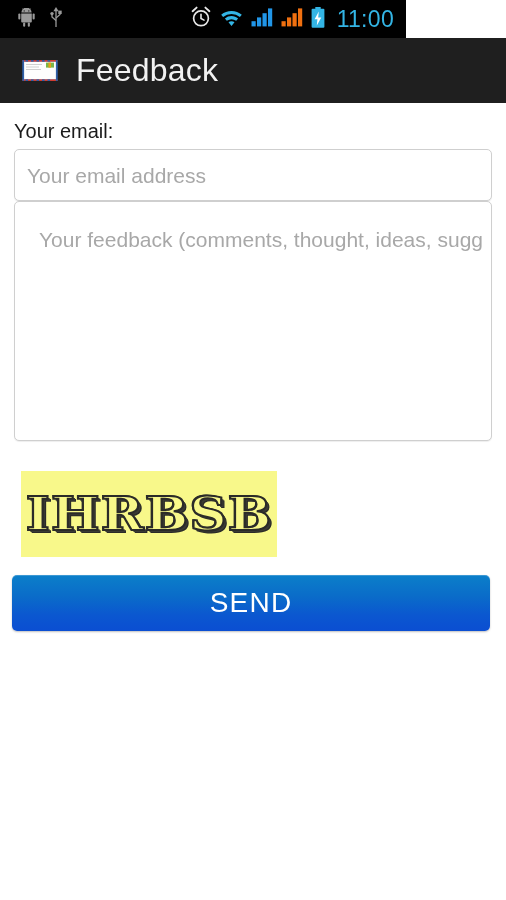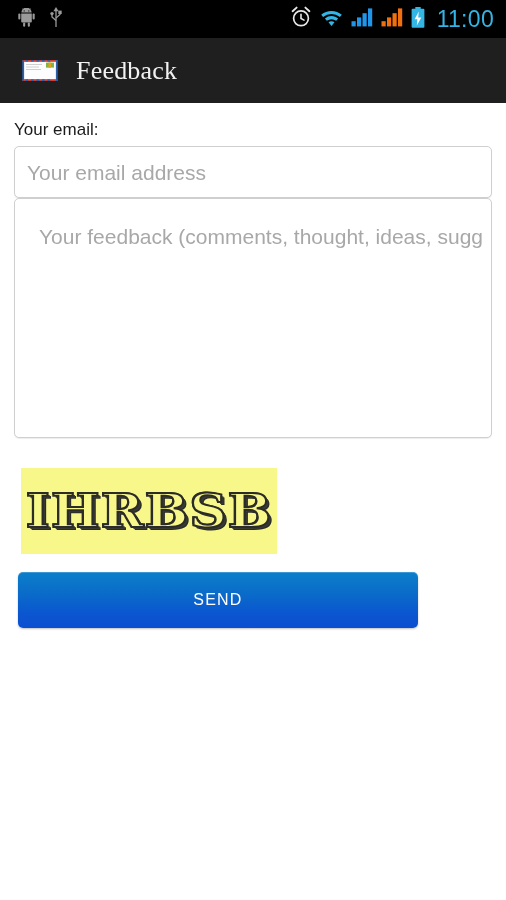--- a/index.html
+++ b/index.html
@@ -6,52 +6,51 @@
   html, body {
     width:506px; height:900px;
     background:#ffffff;
     font-family:"Liberation Sans", sans-serif;
     overflow:hidden;
   }
   #app { position:relative; width:506px; height:900px; background:#ffffff; }
 
   
   .statusbar {
-    position:absolute; top:0; left:0; width:506px; height:38px;
+    position:absolute; top:0; left:0; width:406px; height:38px;
     background:#000000; display:flex; align-items:center;
   }
   .sb-left { display:flex; align-items:center; gap:14px; padding-left:18px; }
   .sb-right { display:flex; align-items:center; gap:7px; margin-left:auto; padding-right:12px; }
   .sb-clock {
     color:#33b5e5; font-size:23px; letter-spacing:0.3px;
     font-family:"Liberation Sans", sans-serif; padding-left:5px;
   }
   .ic { display:block; }
 
   
   .actionbar {
     position:absolute; top:38px; left:0; width:506px; height:65px;
     background:#1f1f1f; display:flex; align-items:center;
   }
   .ab-icon { margin-left:22px; width:36px; height:26px; position:relative; }
   .ab-title {
-    color:#f2f2f2; font-size:26px; margin-left:18px; font-weight:400;
+    color:#f2f2f2; font-size:32px; margin-left:18px; font-weight:400;
     letter-spacing:0.2px;
-    font-family:Liberation Serif, serif;
   }
   .ab-shadow {
     position:absolute; top:103px; left:0; width:506px; height:10px;
     background:linear-gradient(to bottom, rgba(0,0,0,0.22), rgba(0,0,0,0));
   }
 
   
   .content { position:absolute; top:103px; left:0; width:506px; height:797px; background:#fff; }
 
   .field-label {
-    font-size:17px; color:#1b1b1b; margin:17px 0 6px 14px;
+    font-size:20px; color:#1b1b1b; margin:17px 0 6px 14px;
   }
   .txtfield {
     margin:0 14px; background:#fff;
     border:1px solid #cfcfcf; border-radius:5px;
     box-shadow:0 1px 1px rgba(0,0,0,0.07);
     color:#a6a6a6; font-size:21px;
     display:flex; align-items:center;
   }
   .txtfield.single { height:52px; padding:0 12px; }
   .txtfield.area {
@@ -77,27 +76,27 @@
        3px 3px 0 #2b2b28,
       -1px -1px 0 #2b2b28;
     transform:scaleX(1.12);
   }
 
   
   .captcha-input { margin-top:26px; }
 
   
   .send-btn {
-    margin:18px 14px 0 18px; height:56px;
+    margin:18px 14px 0 12px; height:56px;
     border-radius:5px; border:none;
     background:linear-gradient(to bottom, #0b7fc9 0%, #0a6cc9 38%, #0b57d0 72%, #0b4ed2 100%);
     box-shadow:0 1px 2px rgba(0,0,0,0.25), inset 0 1px 0 rgba(255,255,255,0.20);
-    color:#ffffff; font-size:16px; letter-spacing:1.2px;
+    color:#ffffff; font-size:28px; letter-spacing:1.2px;
     display:flex; align-items:center; justify-content:center;
-    cursor:pointer; width:400px;
+    cursor:pointer; width:478px;
   }
 </style>
 </head>
 <body>
 
 <div id="app">
 
   <div class="statusbar">
     <div class="sb-left">
       <span class="ic">

